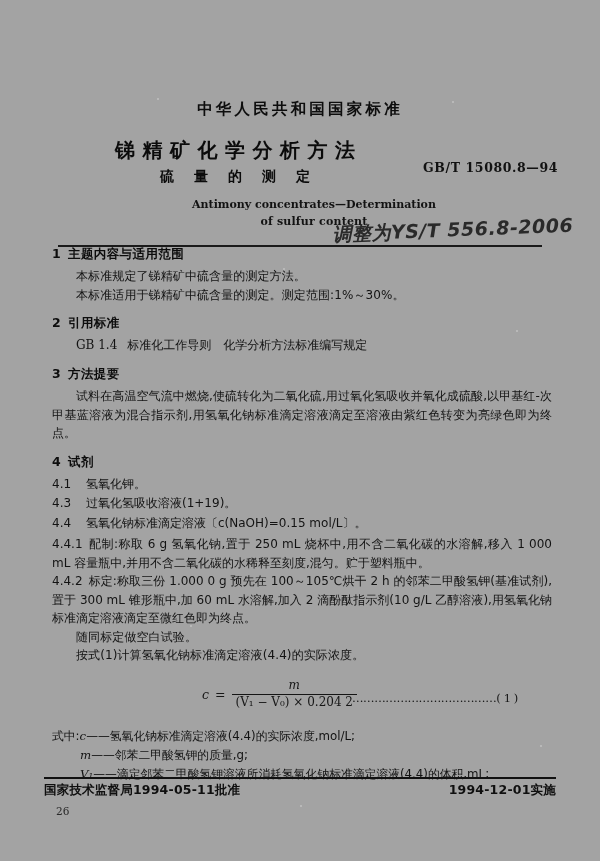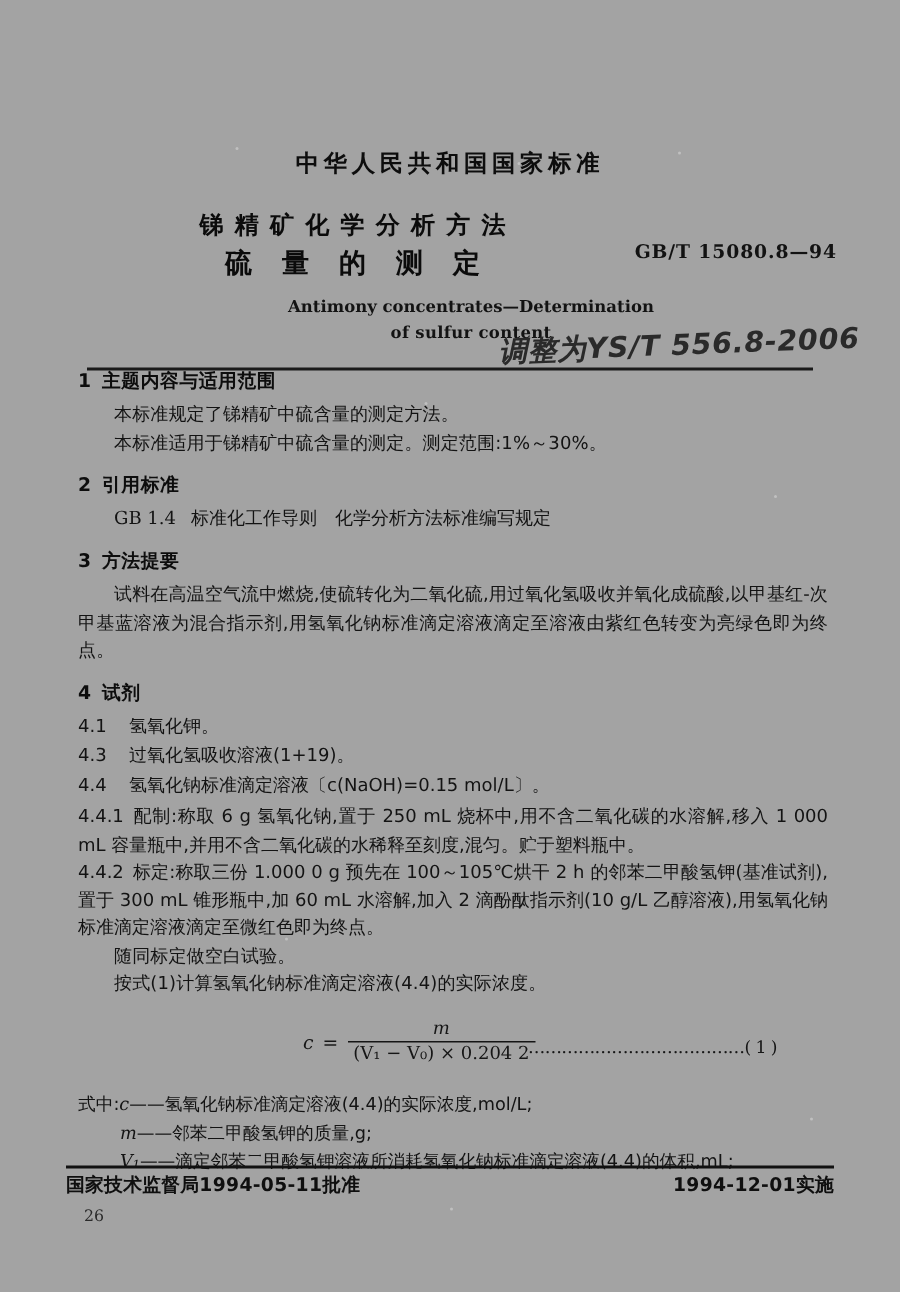--- a/index.html
+++ b/index.html
@@ -44,29 +44,29 @@
     font-family: "DejaVu Sans", "Liberation Sans", sans-serif;
   }
 
   .title-block {
     position: absolute;
     left: 60px; top: 137px;
     width: 350px;
     text-align: center;
   }
   .title-line-1 {
-    font-size: 16px;
+    font-size: 20px;
     font-weight: bold;
     letter-spacing: 7.5px;
     line-height: 26px;
     color: #0b0b0b;
     text-indent: 7.5px;
   }
   .title-line-2 {
-    font-size: 18px;
+    font-size: 14px;
     font-weight: bold;
     letter-spacing: 20px;
     line-height: 26px;
     color: #0b0b0b;
     text-indent: 20px;
   }
 
   .std-number {
     position: absolute;
     right: 42px; top: 160px;

